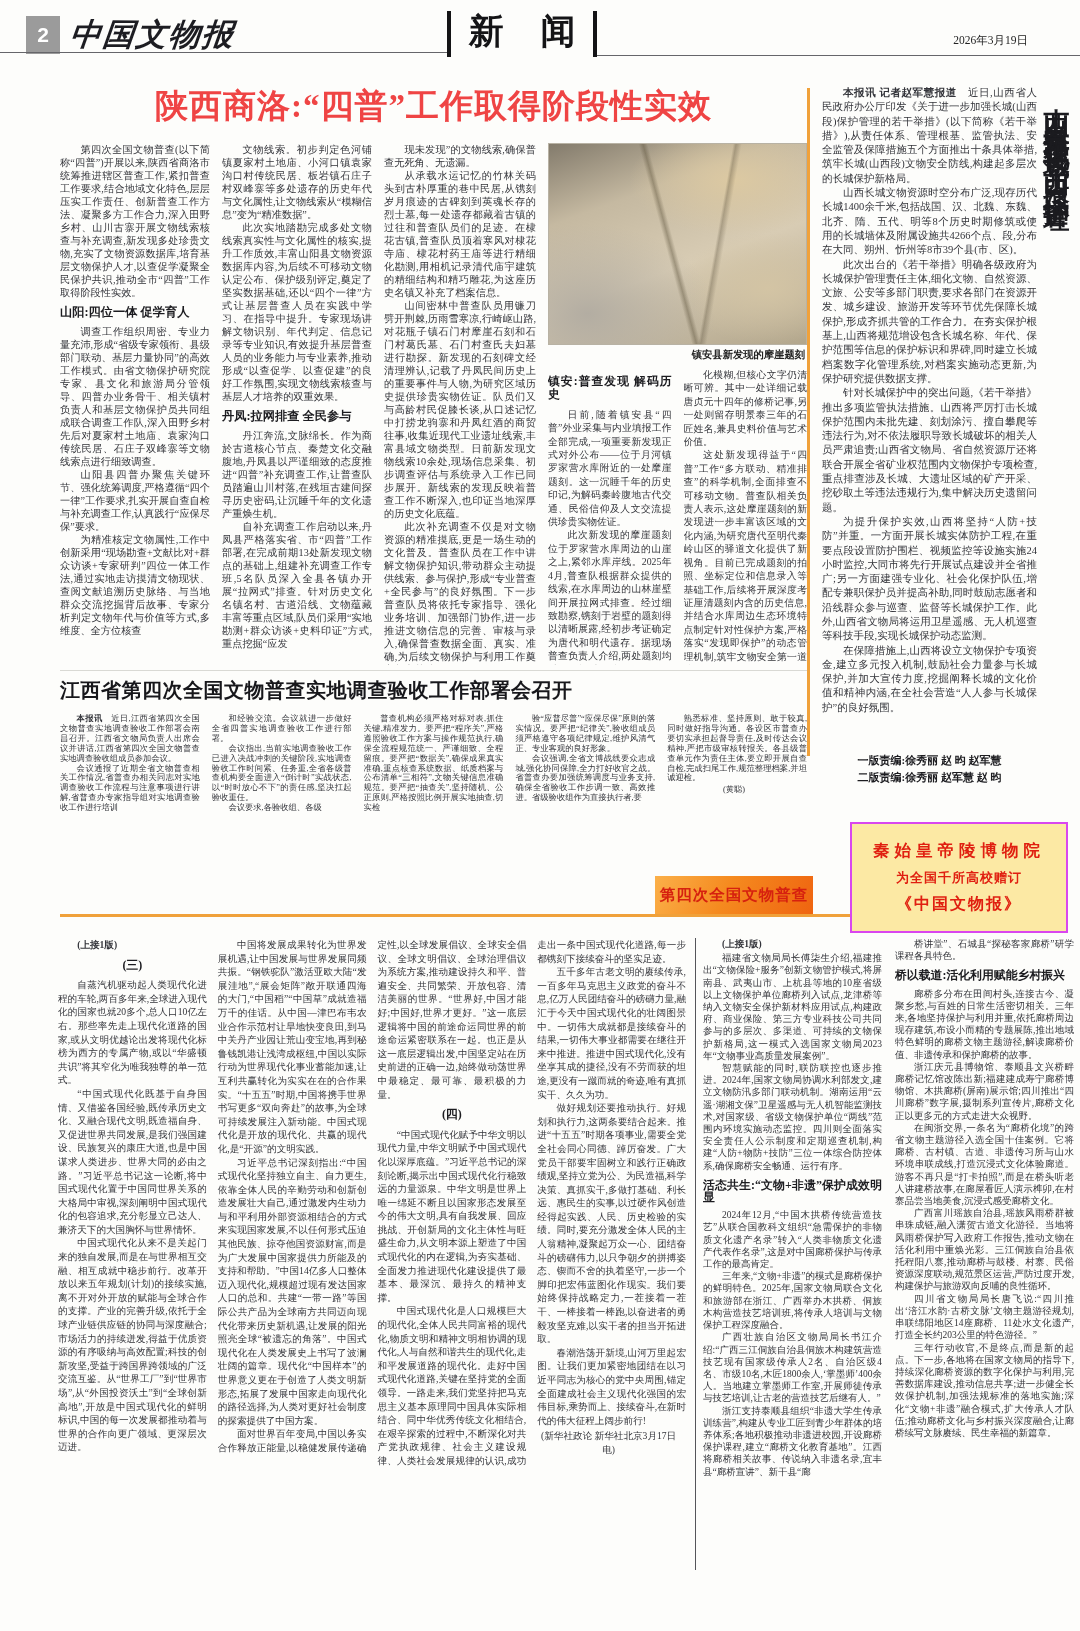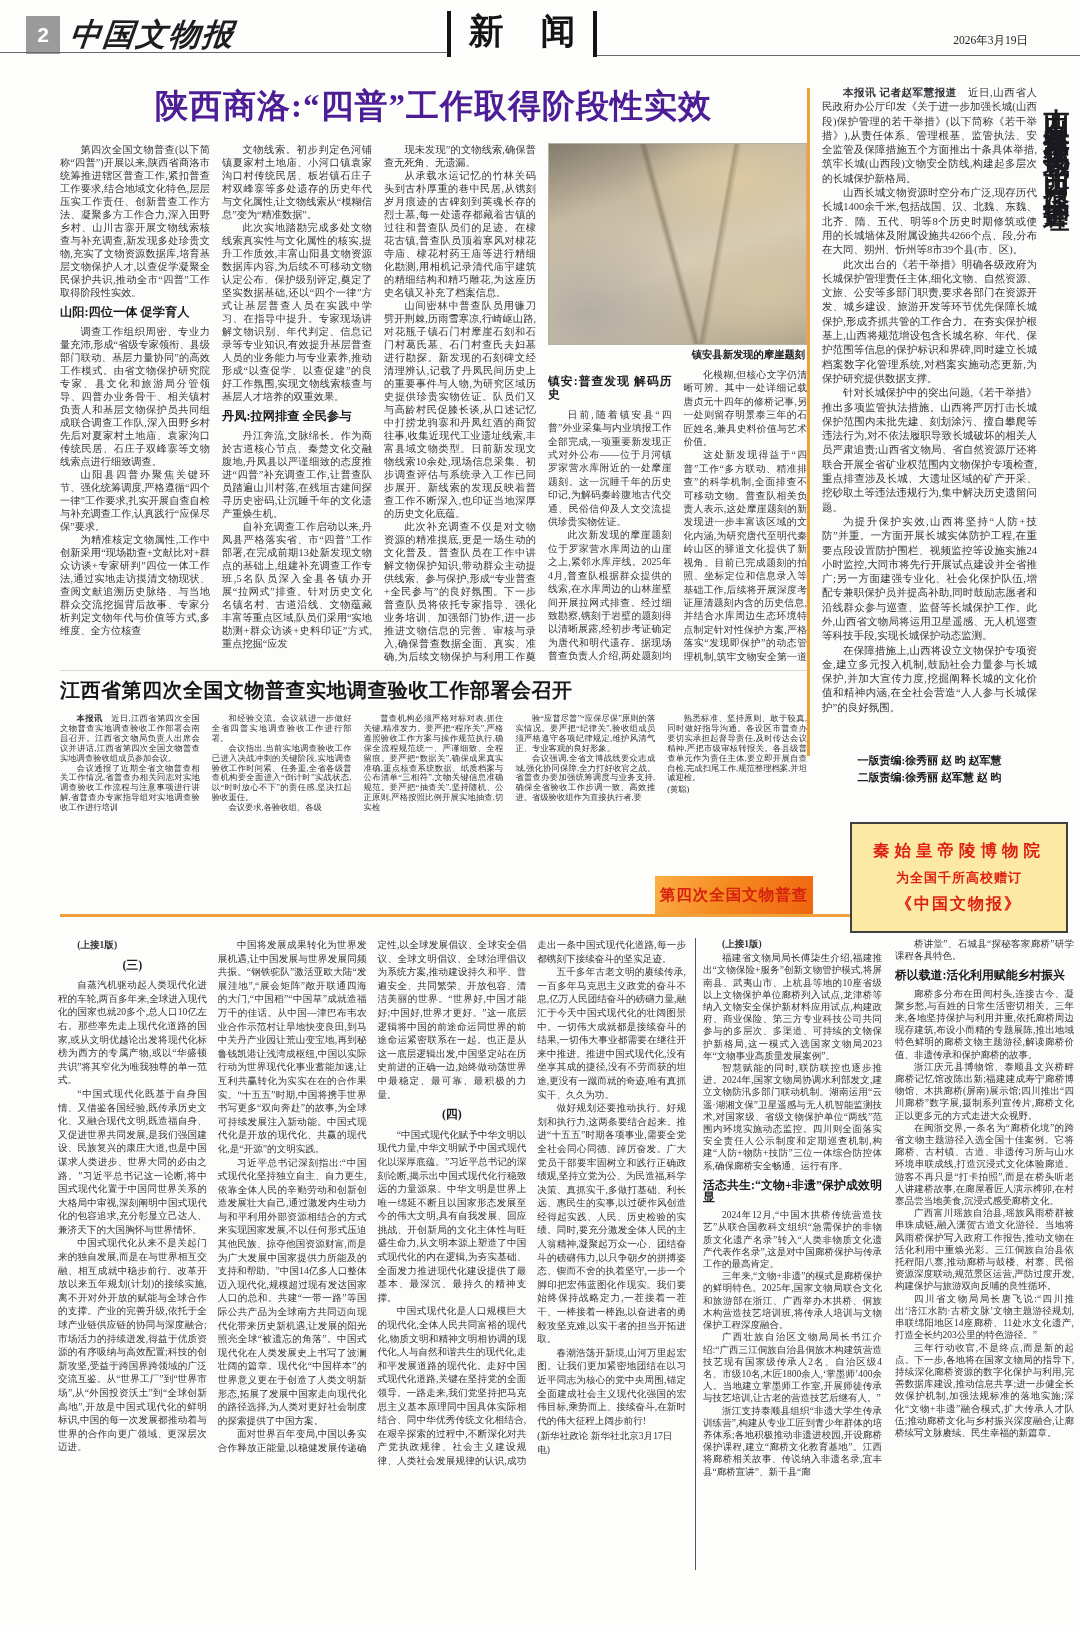--- a/index.html
+++ b/index.html
@@ -12,47 +12,47 @@
   .logo{position:absolute;left:70px;top:14px;font-size:31px;font-weight:900;font-style:italic;
         letter-spacing:2px;color:#1d1d22;transform:skewX(-6deg);}
   .hline-l{position:absolute;left:0;top:52px;width:447px;height:1px;background:#66666a;}
   .hline-r{position:absolute;left:597px;top:55px;width:483px;height:1px;background:#66666a;}
   .nbar{position:absolute;top:11px;width:4px;height:46px;background:#141416;}
   .sect{position:absolute;left:450px;top:8px;width:144px;text-align:center;font-size:35px;
         font-weight:900;letter-spacing:14px;text-indent:14px;color:#141416;}
   .date{position:absolute;right:52px;top:33px;font-size:11.5px;color:#222;}
   
   .topzone{position:absolute;left:60px;top:84px;width:747px;}
-  .headline1{margin:0 0 14px 0;text-align:center;font-size:33px;font-weight:900;letter-spacing:1px;color:#4c1d95;}
+  .headline1{margin:0 0 14px 0;text-align:center;font-size:33px;font-weight:900;letter-spacing:1px;color:#ef4444;}
   .tcols{display:flex;gap:12px;}
   .tcol{flex:0 0 150px;height:522px;overflow:hidden;font-size:10.2px;line-height:13px;text-align:justify;}
   .photoblock{flex:1;display:flex;flex-direction:column;height:522px;overflow:hidden;}
   .photo{height:200px;border:1px solid #b8b2a4;
      background:
        linear-gradient(75deg, transparent 46%, rgba(95,85,62,.45) 47.5%, transparent 49%),
        linear-gradient(100deg, transparent 63%, rgba(90,80,60,.35) 64%, transparent 66%),
        radial-gradient(150px 80px at 72% 18%, #dcc9a2 0%, rgba(220,201,162,0) 70%),
        radial-gradient(170px 120px at 15% 85%, #b3ada2 0%, rgba(179,173,162,0) 75%),
        radial-gradient(130px 80px at 85% 72%, #d3c4a4 0%, rgba(211,196,164,0) 70%),
        linear-gradient(160deg,#837b6c 0%,#c5b9a1 28%,#d8ccb4 58%,#b2a68c 100%);}
   .caption{font-size:10.3px;font-weight:700;text-align:right;margin:3px 2px 6px 0;color:#222;}
   .subcols{flex:1;display:flex;gap:12px;overflow:hidden;}
   .subcol{flex:1;overflow:hidden;font-size:9.8px;line-height:13.4px;text-align:justify;}
   
   .para{margin:0;text-indent:2em;}
   .colhead{font-weight:700;font-size:1.2em;margin:7px 0 6px 0;color:#1c1c20;}
   .colhead.center{text-align:center;}
   .lead{font-weight:700;margin:0 0 2px 0;text-indent:2em;}
-  .sig{margin:2px 0 0 0;text-align:left;padding-right:6px;}
+  .sig{margin:2px 0 0 0;text-align:center;padding-right:6px;}
   
   .ovrule{position:absolute;left:807px;top:88px;width:3px;height:668px;background:#f0a13a;}
   .rail{position:absolute;left:822px;top:86px;width:215px;}
   .railbody{height:652px;overflow:hidden;font-size:10.5px;line-height:14.3px;text-align:justify;}
   .editors{margin-top:14px;text-align:center;font-size:11px;line-height:17px;color:#1c1c20;font-weight:700;}
-  .adbox{position:absolute;left:850px;top:822px;width:214px;height:107px;border:2px solid #404040;
+  .adbox{position:absolute;left:850px;top:822px;width:214px;height:107px;border:2px solid #d946ef;
          background:#fce9a4;display:flex;flex-direction:column;align-items:center;justify-content:center;
          gap:7px;z-index:4;}
   .ad1{font-size:16.5px;font-weight:900;letter-spacing:5px;color:#e01f10;}
   .ad2{font-size:13px;font-weight:900;letter-spacing:1px;color:#e01f10;font-family:"Liberation Sans",sans-serif;}
   .ad3{font-size:16px;font-weight:900;letter-spacing:2px;color:#e01f10;}
   
   .vhead{position:absolute;left:1038px;top:88px;height:648px;width:37px;writing-mode:vertical-rl;
          font-size:26px;font-weight:900;letter-spacing:4px;color:#1b1b1f;line-height:37px;}
   
   .midzone{position:absolute;left:60px;top:670px;width:747px;border-top:1px solid #d9d9d4;padding-top:4px;}

